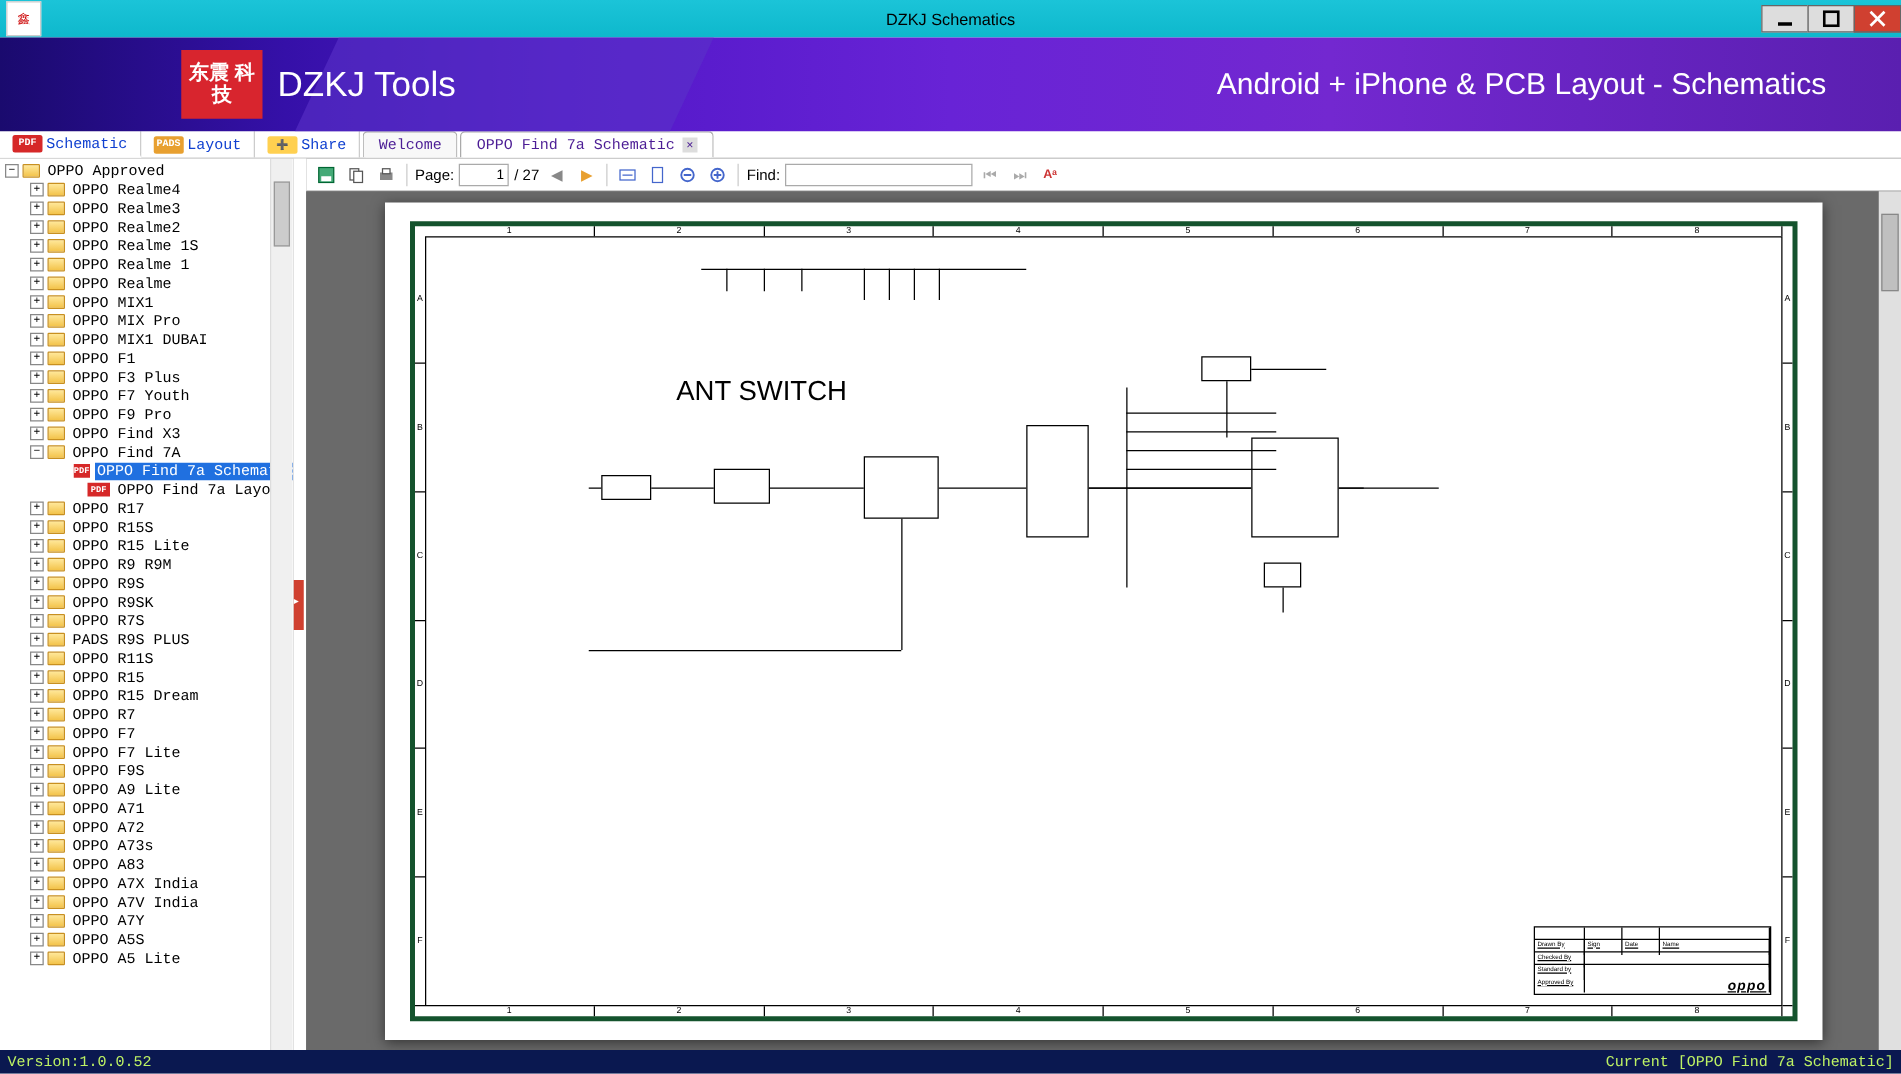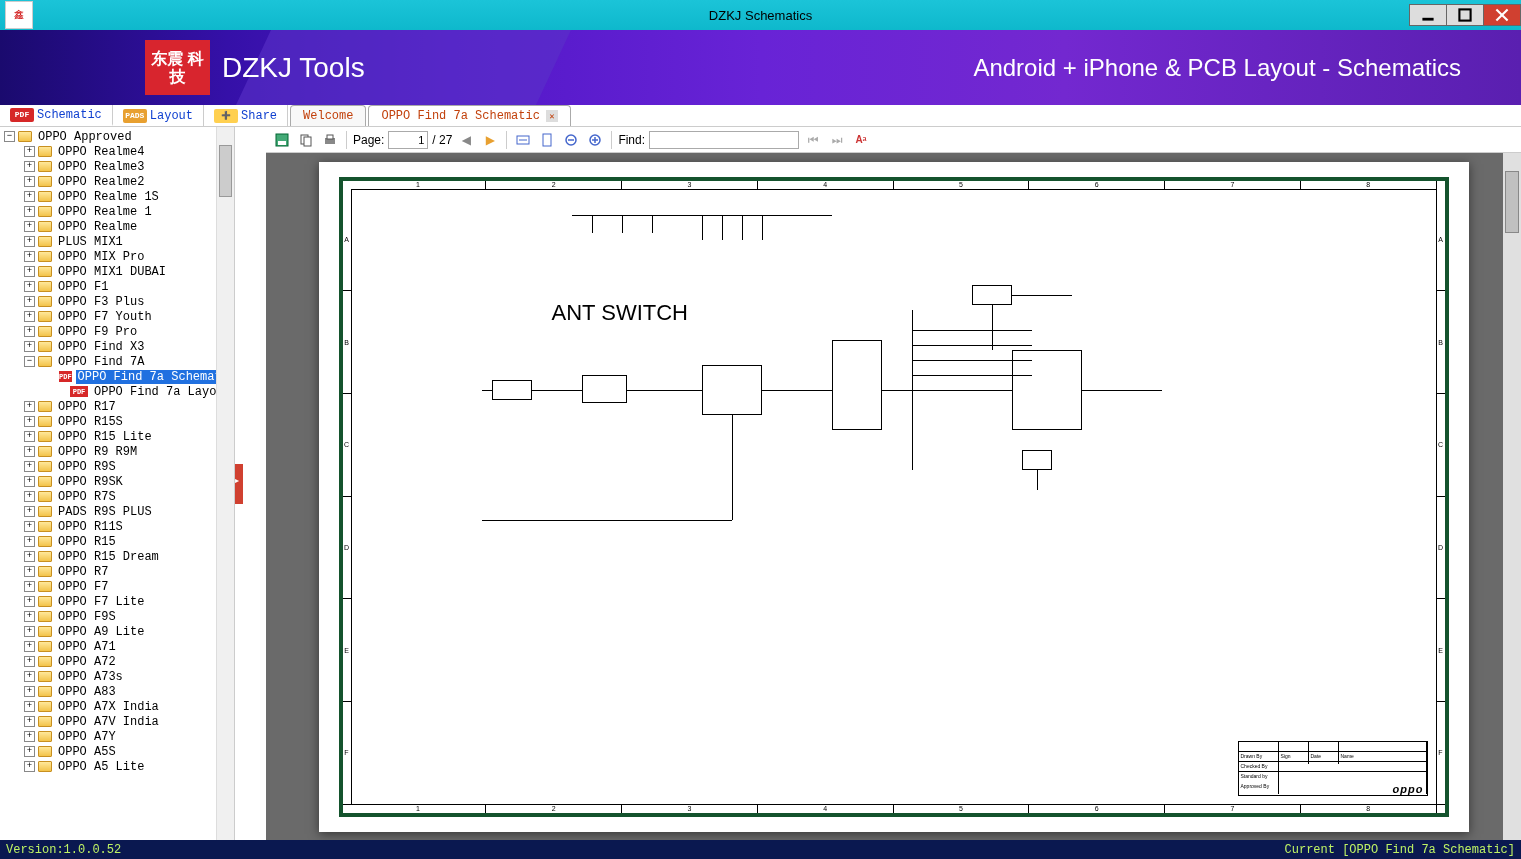--- a/index.html
+++ b/index.html
@@ -22,21 +22,21 @@
 .banner-title { color: #fff; font-size: 28px; font-weight: 500; margin-left: 12px; z-index: 1; }
 .banner-subtitle { color: #fff; font-size: 24px; margin-left: auto; margin-right: 60px; z-index: 1; }
 
 
 .topbar { height: 22px; background: #fff; border-bottom: 1px solid #ccc; display: flex; align-items: stretch; }
 .tool-tab { display: flex; align-items: center; padding: 0 10px; border-right: 1px solid #ccc; cursor: pointer; font-family: "Courier New", monospace; font-size: 12px; color: #1040d0; }
 .tool-tab .ico { width: 24px; height: 14px; margin-right: 3px; display: inline-flex; align-items: center; justify-content: center; font-size: 8px; font-weight: bold; border-radius: 2px; }
 .ico-pdf { background: #d62828; color: #fff; }
 .ico-pads { background: #e8a030; color: #fff; }
 .ico-share { background: #ffd050; color: #0a0; }
-.doc-tab { display: flex; align-items: center; padding: 0 12px; border: 1px solid #aaa; border-bottom: none; border-radius: 4px 4px 0 0; margin-left: 2px; background: #f8f8f8; font-family: "Courier New", monospace; font-size: 12px; color: #c2410c; }
+.doc-tab { display: flex; align-items: center; padding: 0 12px; border: 1px solid #aaa; border-bottom: none; border-radius: 4px 4px 0 0; margin-left: 2px; background: #f8f8f8; font-family: "Courier New", monospace; font-size: 12px; color: #4c1d95; }
 .doc-tab.active { background: #fff; }
 .doc-tab .close-x { margin-left: 6px; width: 12px; height: 12px; background: #ddd; display: inline-flex; align-items: center; justify-content: center; font-size: 9px; }
 
 
 .main { display: flex; height: calc(859px - 30px - 75px - 22px - 19px); }
 
 
 .sidebar { width: 235px; border-right: 1px solid #ccc; overflow-y: auto; position: relative; background: #fff; }
 .sidebar-scroll { width: 18px; position: absolute; right: 0; top: 0; bottom: 0; background: #f0f0f0; border-left: 1px solid #ddd; }
 .sidebar-scroll::before { content: ""; position: absolute; top: 18px; left: 2px; right: 2px; height: 50px; background: #ccc; border: 1px solid #999; }
@@ -51,21 +51,21 @@
 .tree-label { padding: 0 2px; }
 .indent1 { padding-left: 24px; }
 .indent2 { padding-left: 56px; }
 
 
 .splitter { width: 10px; background: #fff; position: relative; cursor: ew-resize; }
 .splitter-handle { position: absolute; top: 50%; left: 0; width: 8px; height: 40px; background: #d04030; transform: translateY(-50%); }
 .splitter-handle::after { content: "▸"; color: #fff; position: absolute; left: 0; top: 12px; font-size: 8px; }
 
 
-.content { flex: 1; display: flex; flex-direction: column; background: #666; position: relative; margin-left: 21px; }
+.content { flex: 1; display: flex; flex-direction: column; background: #666; position: relative; }
 .pdf-toolbar { height: 26px; background: #fff; border-bottom: 1px solid #ccc; display: flex; align-items: center; padding: 0 6px; gap: 4px; }
 .tb-btn { width: 20px; height: 20px; display: inline-flex; align-items: center; justify-content: center; cursor: pointer; border: 1px solid transparent; }
 .tb-sep { width: 1px; height: 18px; background: #ccc; margin: 0 2px; }
 .tb-label { font-size: 12px; }
 .tb-input { width: 40px; height: 18px; border: 1px solid #aaa; text-align: right; padding-right: 3px; font-size: 11px; }
 .tb-find { width: 150px; height: 18px; border: 1px solid #aaa; font-size: 11px; padding: 0 3px; }
 
 .pdf-view { flex: 1; background: #6a6a6a; display: flex; align-items: center; justify-content: center; position: relative; overflow: hidden; }
 .pdf-page { width: 1150px; height: 670px; background: #fff; box-shadow: 0 2px 10px rgba(0,0,0,0.5); position: relative; }
 .schematic-frame { position: absolute; left: 20px; top: 15px; right: 20px; bottom: 15px; border: 4px solid #14532d; }
@@ -78,21 +78,21 @@
 .sch-ruler-top { position: absolute; top: 0; left: 8px; right: 8px; height: 8px; display: flex; font-size: 7px; }
 .sch-ruler-top span { flex: 1; text-align: center; border-right: 1px solid #000; }
 .sch-ruler-bot { position: absolute; bottom: 0; left: 8px; right: 8px; height: 8px; display: flex; font-size: 7px; }
 .sch-ruler-bot span { flex: 1; text-align: center; border-right: 1px solid #000; }
 .sch-ruler-left { position: absolute; top: 8px; bottom: 8px; left: 0; width: 8px; display: flex; flex-direction: column; font-size: 7px; }
 .sch-ruler-left span { flex: 1; display: flex; align-items: center; justify-content: center; border-bottom: 1px solid #000; }
 .sch-ruler-right { position: absolute; top: 8px; bottom: 8px; right: 0; width: 8px; display: flex; flex-direction: column; font-size: 7px; }
 .sch-ruler-right span { flex: 1; display: flex; align-items: center; justify-content: center; border-bottom: 1px solid #000; }
 .title-block { position: absolute; right: 8px; bottom: 8px; width: 190px; height: 55px; border: 1px solid #000; font-size: 5px; }
 .title-block-row { border-bottom: 1px solid #000; height: 10px; display:flex; }
-.title-block-row > div { border-right: 1px solid #000; padding: 11px 2px; }
+.title-block-row > div { border-right: 1px solid #000; padding: 11px 2px; text-decoration: underline; }
 
 .content-scrollbar-v { width: 18px; background: #e0e0e0; position: absolute; right: 0; top: 26px; bottom: 0; }
 .content-scrollbar-v::before { content:""; position:absolute; top:18px; left:2px; right:2px; height:60px; background:#c0c0c0; border:1px solid #888; }
 
 
 .statusbar { height: 19px; background: #0a1850; color: #bef264; display: flex; align-items: center; padding: 0 6px; font-family: "Courier New", monospace; font-size: 12px; }
 .statusbar .right { margin-left: auto; }
 
 svg.icon { width: 14px; height: 14px; }
 </style>
@@ -186,21 +186,21 @@
           <span class="tree-label">OPPO Realme 1</span>
         </div>
         <div class="tree-row indent1">
           <span class="expander">+</span>
           <span class="folder"></span>
           <span class="tree-label">OPPO Realme</span>
         </div>
         <div class="tree-row indent1">
           <span class="expander">+</span>
           <span class="folder"></span>
-          <span class="tree-label">PLUS MIX1</span>
+          <span class="tree-label">OPPO MIX1</span>
         </div>
         <div class="tree-row indent1">
           <span class="expander">+</span>
           <span class="folder"></span>
           <span class="tree-label">OPPO MIX Pro</span>
         </div>
         <div class="tree-row indent1">
           <span class="expander">+</span>
           <span class="folder"></span>
           <span class="tree-label">OPPO MIX1 DUBAI</span>

